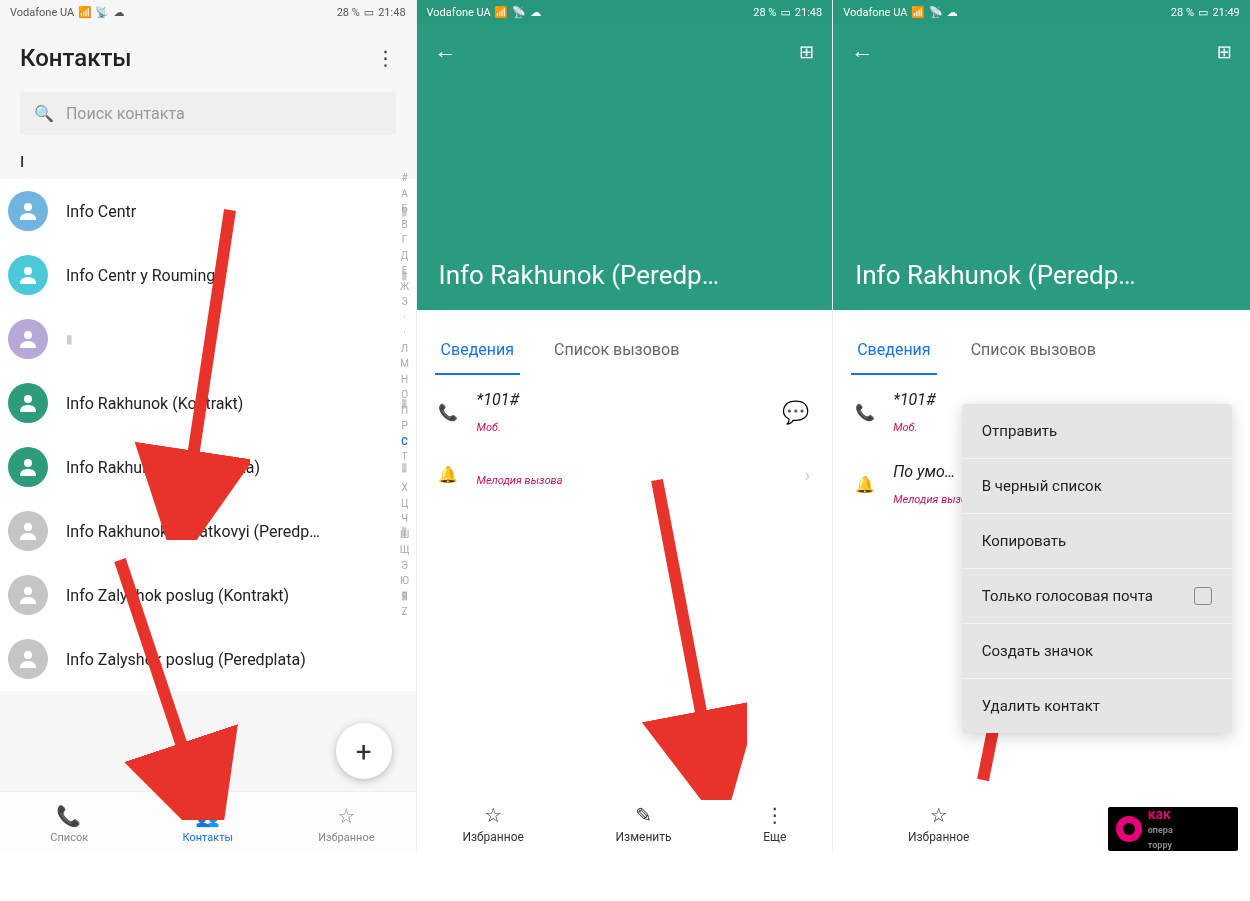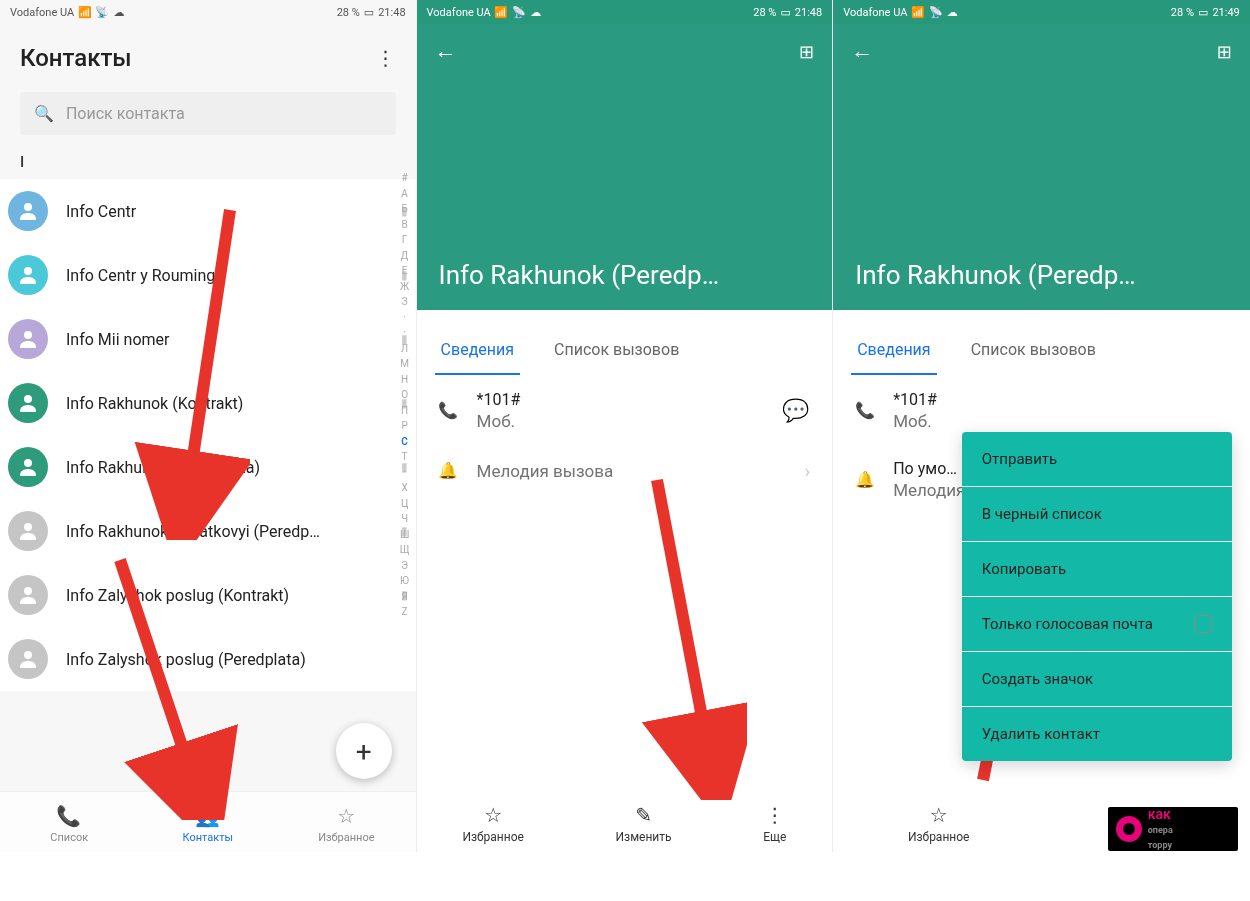--- a/index.html
+++ b/index.html
@@ -46,31 +46,31 @@
 .teal-header { background: #2a9b80; color: #fff; height: 310px; position: relative; }
 .teal-top { display: flex; justify-content: space-between; align-items: center; padding: 14px 18px; }
 .back-arrow { font-size: 22px; cursor: pointer; }
 .qr-icon { font-size: 18px; cursor: pointer; }
 .contact-title { position: absolute; bottom: 20px; left: 22px; right: 22px; font-size: 26px; font-weight: 400; white-space: nowrap; overflow: hidden; text-overflow: ellipsis; }
 .tabs { display: flex; padding: 0 18px; gap: 28px; border-bottom: 1px solid transparent; margin-top: 16px; }
 .tab { padding: 14px 6px; font-size: 16px; color: #666; border-bottom: 2px solid transparent; cursor: pointer; }
 .tab.active { color: #1a73e8; border-bottom-color: #1a73e8; }
 .detail-row { display: flex; align-items: center; padding: 14px 22px; gap: 18px; position: relative; }
 .detail-icon { color: #666; width: 20px; font-size: 16px; }
-.detail-text { flex: 1; }
+.detail-text { flex: 1; font-style: italic; }
 .detail-text .main { font-size: 16px; color: #222; }
-.detail-text .sub { font-size: 17px; color: #737373; margin-top: 2px; }
+.detail-text .sub { font-size: 11px; color: #be185d; margin-top: 12px; }
 .chat-icon { font-size: 22px; color: #333; }
 .chevron { color: #ccc; font-size: 18px; }
 .bottom-nav2 { position: absolute; bottom: 46px; left: 0; right: 0; height: 64px; display: flex; justify-content: space-around; align-items: center; }
 .nav2-item { display: flex; flex-direction: column; align-items: center; gap: 3px; color: #333; font-size: 12px; }
 .nav2-item .icon { font-size: 20px; }
 
 
-.popup { position: absolute; right: 18px; top: 432px; width: 270px; background: #14b8a6; border-radius: 4px; box-shadow: 0 4px 16px rgba(0,0,0,0.18); z-index: 10; }
+.popup { position: absolute; right: 18px; top: 404px; width: 270px; background: #e5e5e5; border-radius: 4px; box-shadow: 0 4px 16px rgba(0,0,0,0.18); z-index: 10; }
 .popup-item { padding: 18px 20px; font-size: 15px; color: #222; display: flex; justify-content: space-between; align-items: center; border-bottom: 1px solid #f2f2f2; }
 .popup-item:last-child { border-bottom: none; }
 .checkbox { width: 18px; height: 18px; border: 1.5px solid #888; border-radius: 3px; }
 
 
 .arrow { position: absolute; z-index: 5; pointer-events: none; }
 
 
 .watermark { position: absolute; right: 12px; bottom: 50px; width: 130px; height: 44px; background: #000000; display: flex; align-items: center; gap: 6px; padding: 4px 8px; font-size: 13px; border-radius: 2px; }
 .watermark .logo-ring { width: 26px; height: 26px; border-radius: 50%; border: 7px solid #e60278; position: relative; }
@@ -132,21 +132,20 @@
       <div class="contact-name">Info Centr y Roumingu</div>
       <span class="sim-icon">▮</span>
     </div>
     <div class="contact-row">
       <div class="avatar c-violet">
             <svg viewBox="0 0 24 24" fill="currentColor">
               <circle cx="12" cy="8" r="4"></circle>
               <path d="M4 20c0-4 4-6 8-6s8 2 8 6v1H4z"></path>
             </svg>
           </div>
-      <div class="contact-name">Info Mii nomer</div>
       <span class="sim-icon">▮</span>
     </div>
     <div class="contact-row">
       <div class="avatar c-teal">
             <svg viewBox="0 0 24 24" fill="currentColor">
               <circle cx="12" cy="8" r="4"></circle>
               <path d="M4 20c0-4 4-6 8-6s8 2 8 6v1H4z"></path>
             </svg>
           </div>
       <div class="contact-name">Info Rakhunok (Kontrakt)</div>

